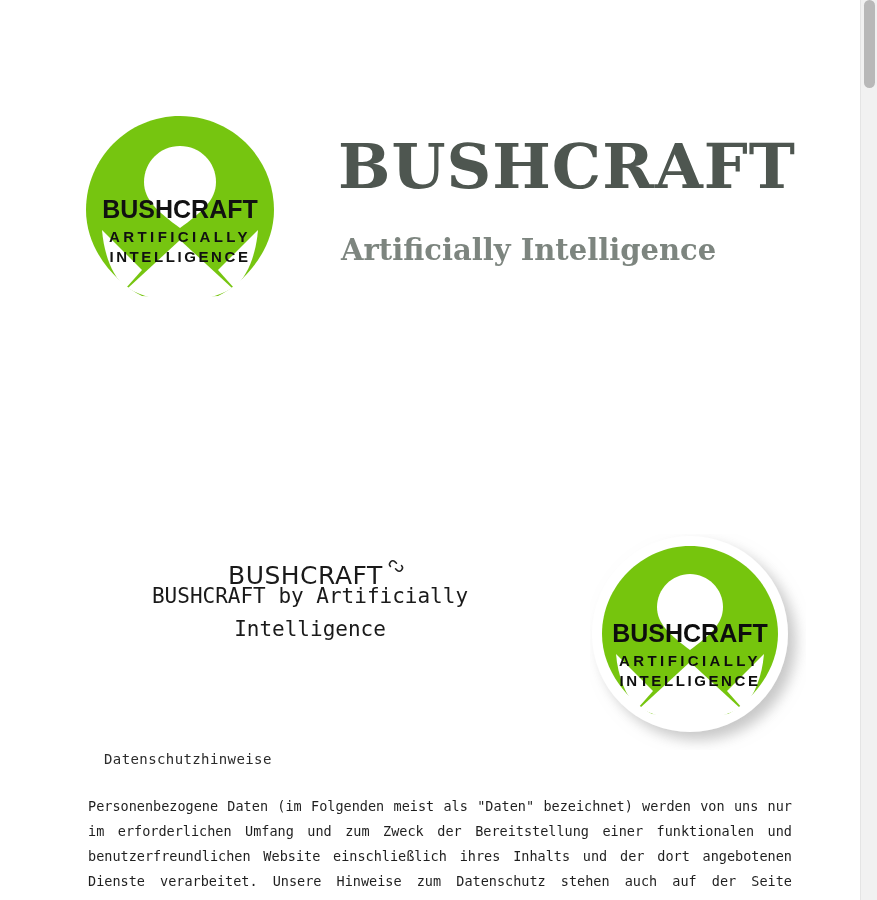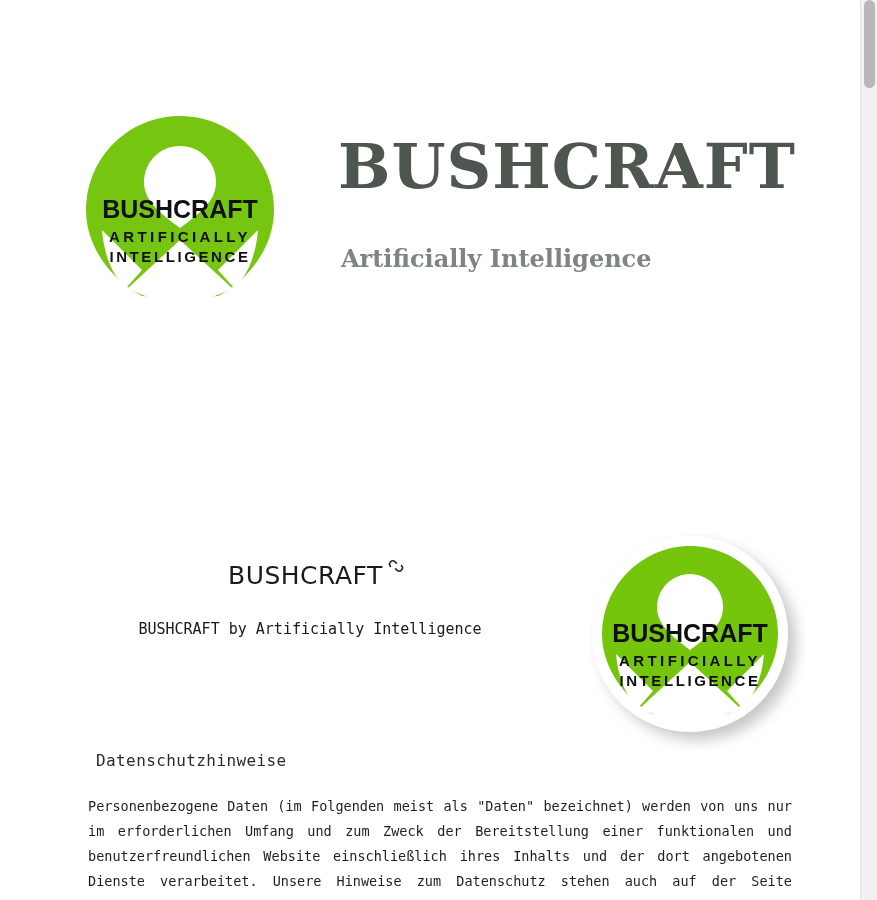--- a/index.html
+++ b/index.html
@@ -71,25 +71,24 @@
     color: #4e5650;
     line-height: 1;
     white-space: nowrap;
   }
   .brand-sub {
     position: absolute;
     left: 341px;
     top: 236px;
     font-family: "DejaVu Serif", serif;
     font-weight: bold;
-    font-size: 24px;
+    font-size: 29px;
     color: #7d857f;
     line-height: 1;
     white-space: nowrap;
-    margin-top: 11px;
   }
 
   
   .doc-heading {
     position: absolute;
     left: 228px;
     top: 552px;
     font-family: "DejaVu Sans", sans-serif;
     font-size: 25px;
     color: #1a1a1a;
@@ -98,46 +97,46 @@
   }
   .link-icon {
     display: inline-block;
     vertical-align: super;
     margin-left: 3px;
     color: #222;
   }
   .doc-subheading {
     position: absolute;
     left: 130px;
-    top: 618px;
+    top: 580px;
     width: 360px;
     text-align: center;
     font-family: "DejaVu Sans Mono", monospace;
-    font-size: 15px;
+    font-size: 21px;
     line-height: 1.55;
     color: #1a1a1a;
   }
 
   
   .logo-sticker {
     position: absolute;
     left: 590px;
     top: 534px;
     width: 216px;
     height: 216px;
   }
   .logo-sticker svg { display: block; }
 
   
   .section-title {
     position: absolute;
-    left: 96px;
+    left: 104px;
     top: 751px;
     font-family: "DejaVu Sans Mono", monospace;
-    font-size: 16px;
+    font-size: 14px;
     color: #2b2b2b;
     letter-spacing: 0.4px;
     white-space: nowrap;
   }
   .body-copy {
     position: absolute;
     left: 88px;
     top: 794px;
     width: 704px;
     font-family: "DejaVu Sans Mono", monospace;

